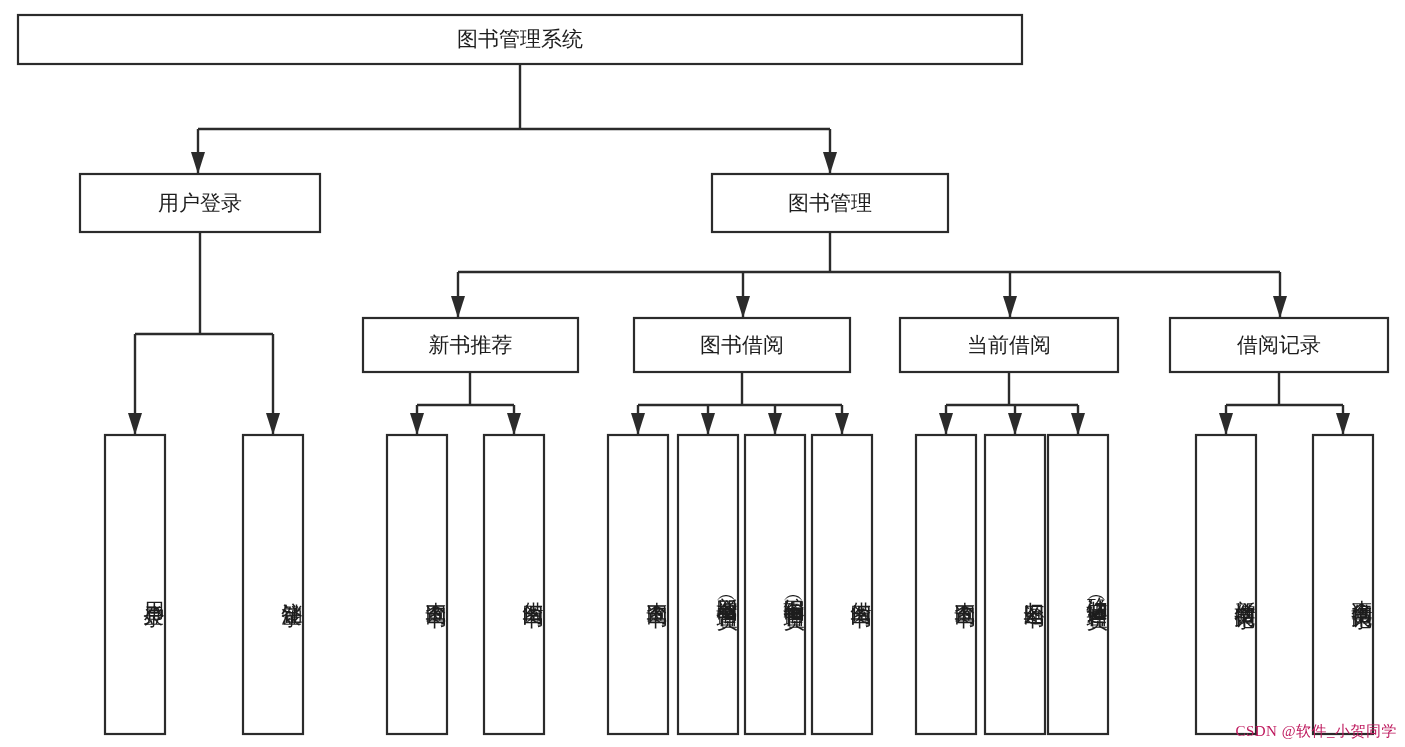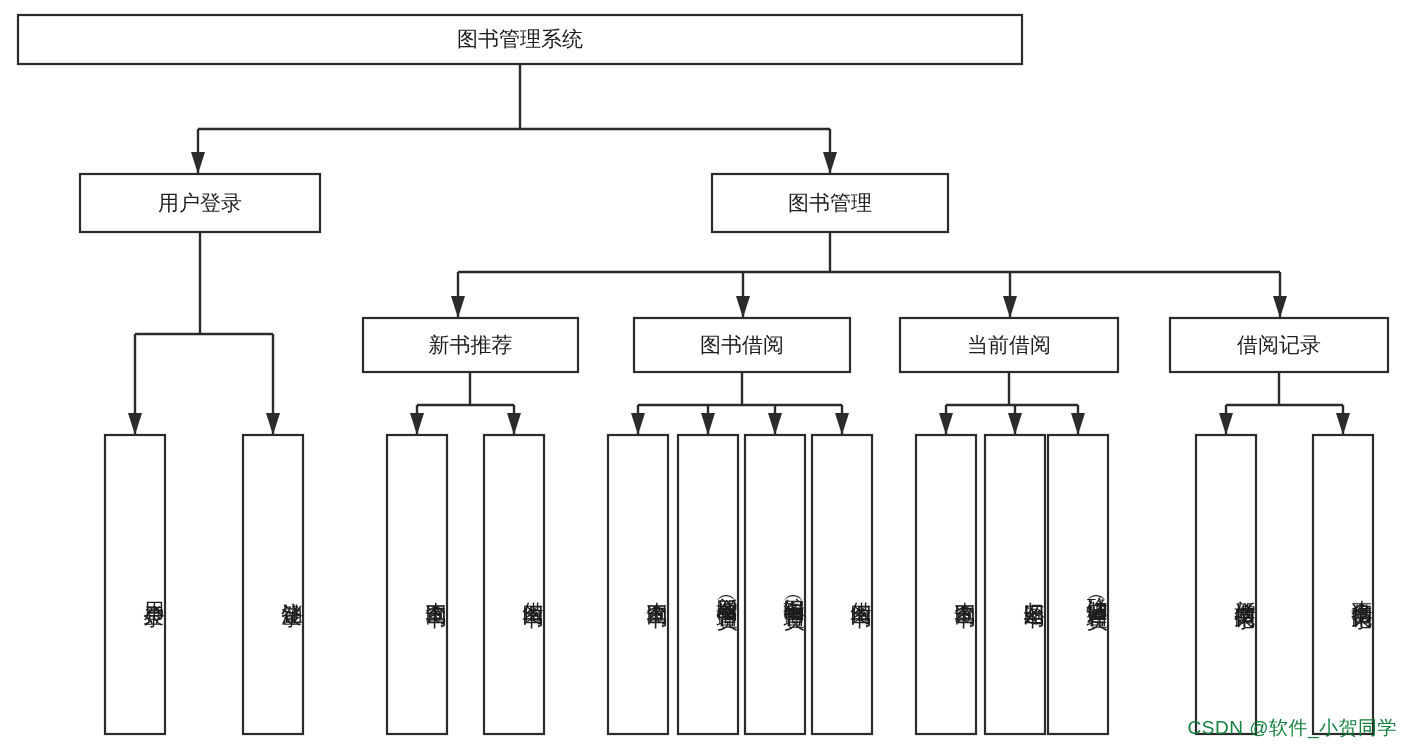--- a/index.html
+++ b/index.html
@@ -69,23 +69,23 @@
     position: absolute;
     top: 0; left: 0;
     width: 1405px;
     height: 747px;
     pointer-events: none;
   }
   .watermark {
     position: absolute;
     right: 8px;
     bottom: 6px;
-    font-family: Liberation Sans, sans-serif;
-    font-size: 19px;
-    color: #15803d;
+    font-family: Liberation Serif, serif;
+    font-size: 15px;
+    color: #be185d;
     letter-spacing: 0.5px;
     user-select: none;
     white-space: nowrap;
   }
 </style>
 </head>
 <body>
 
 <div id="diagram-root">
 

